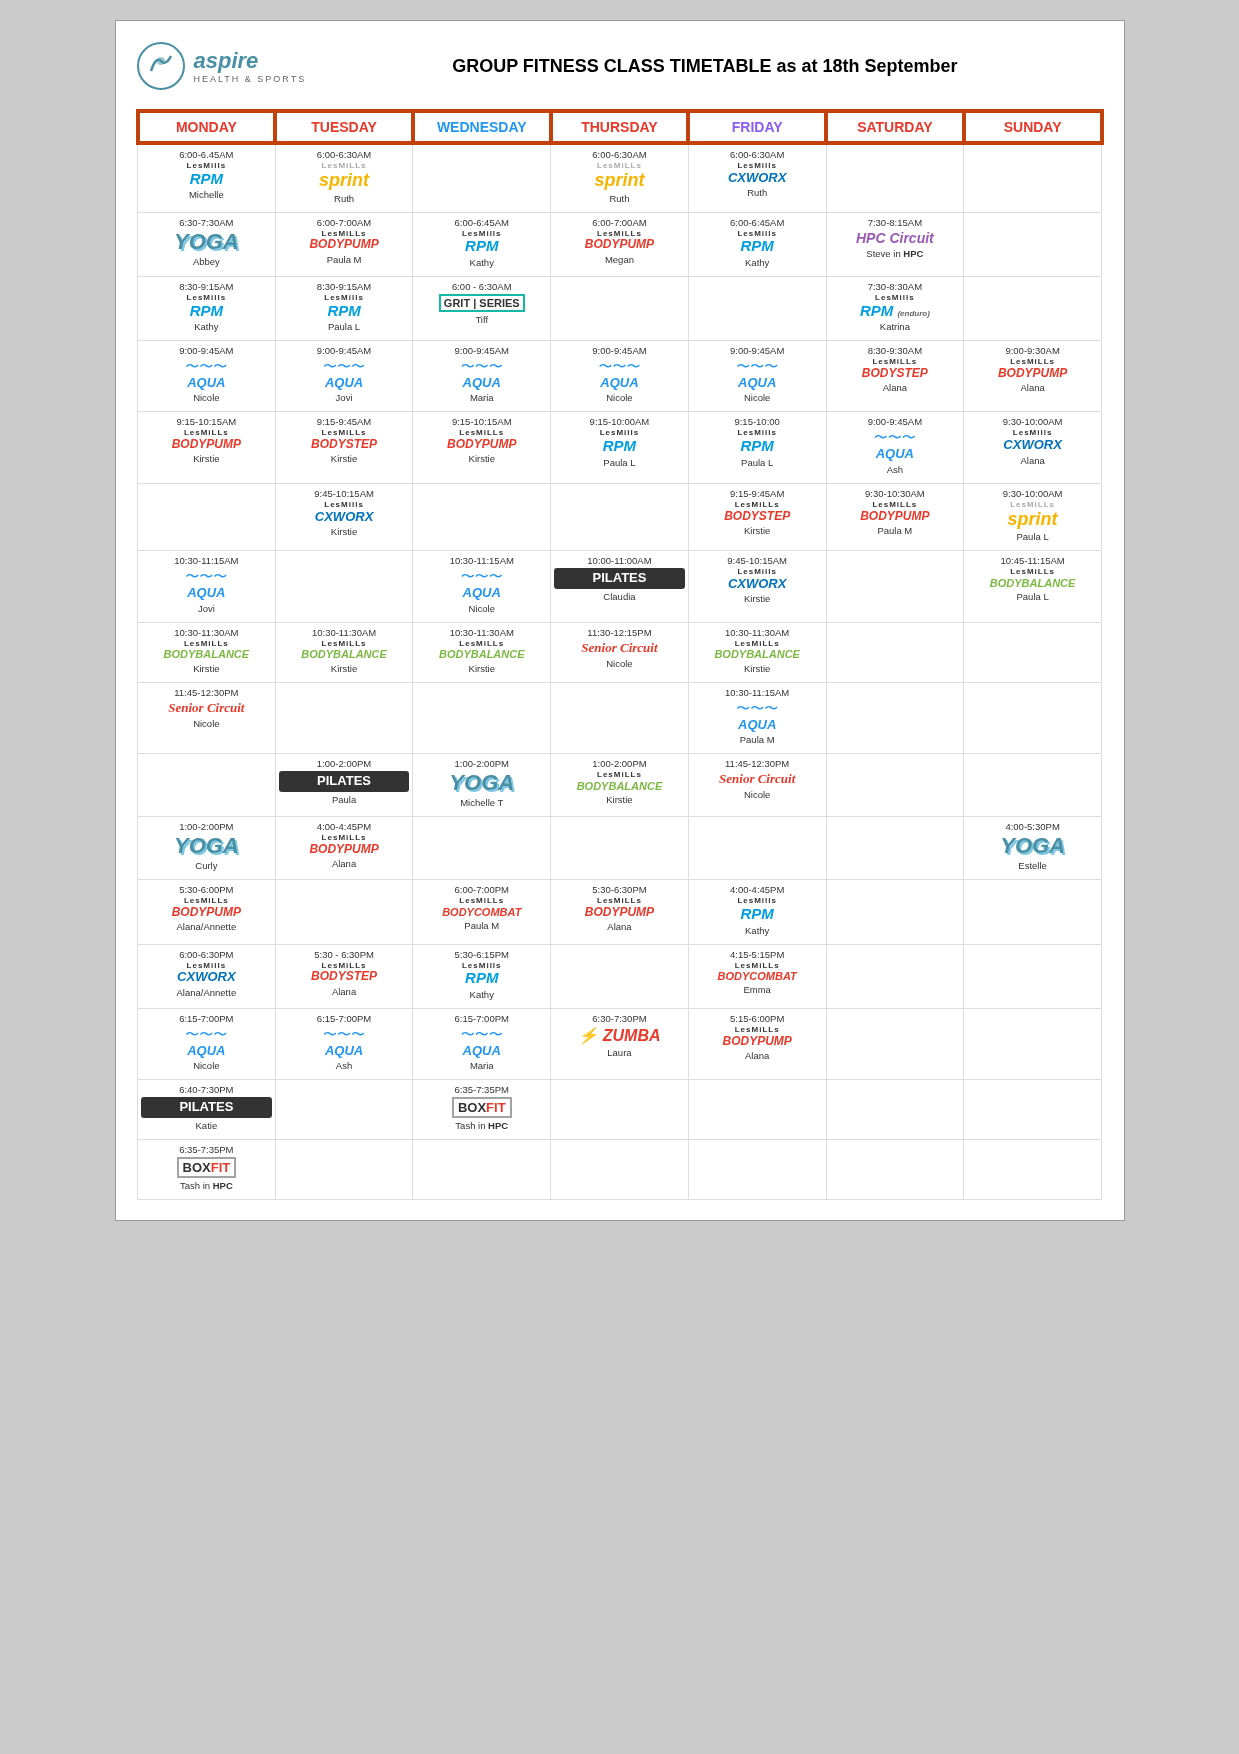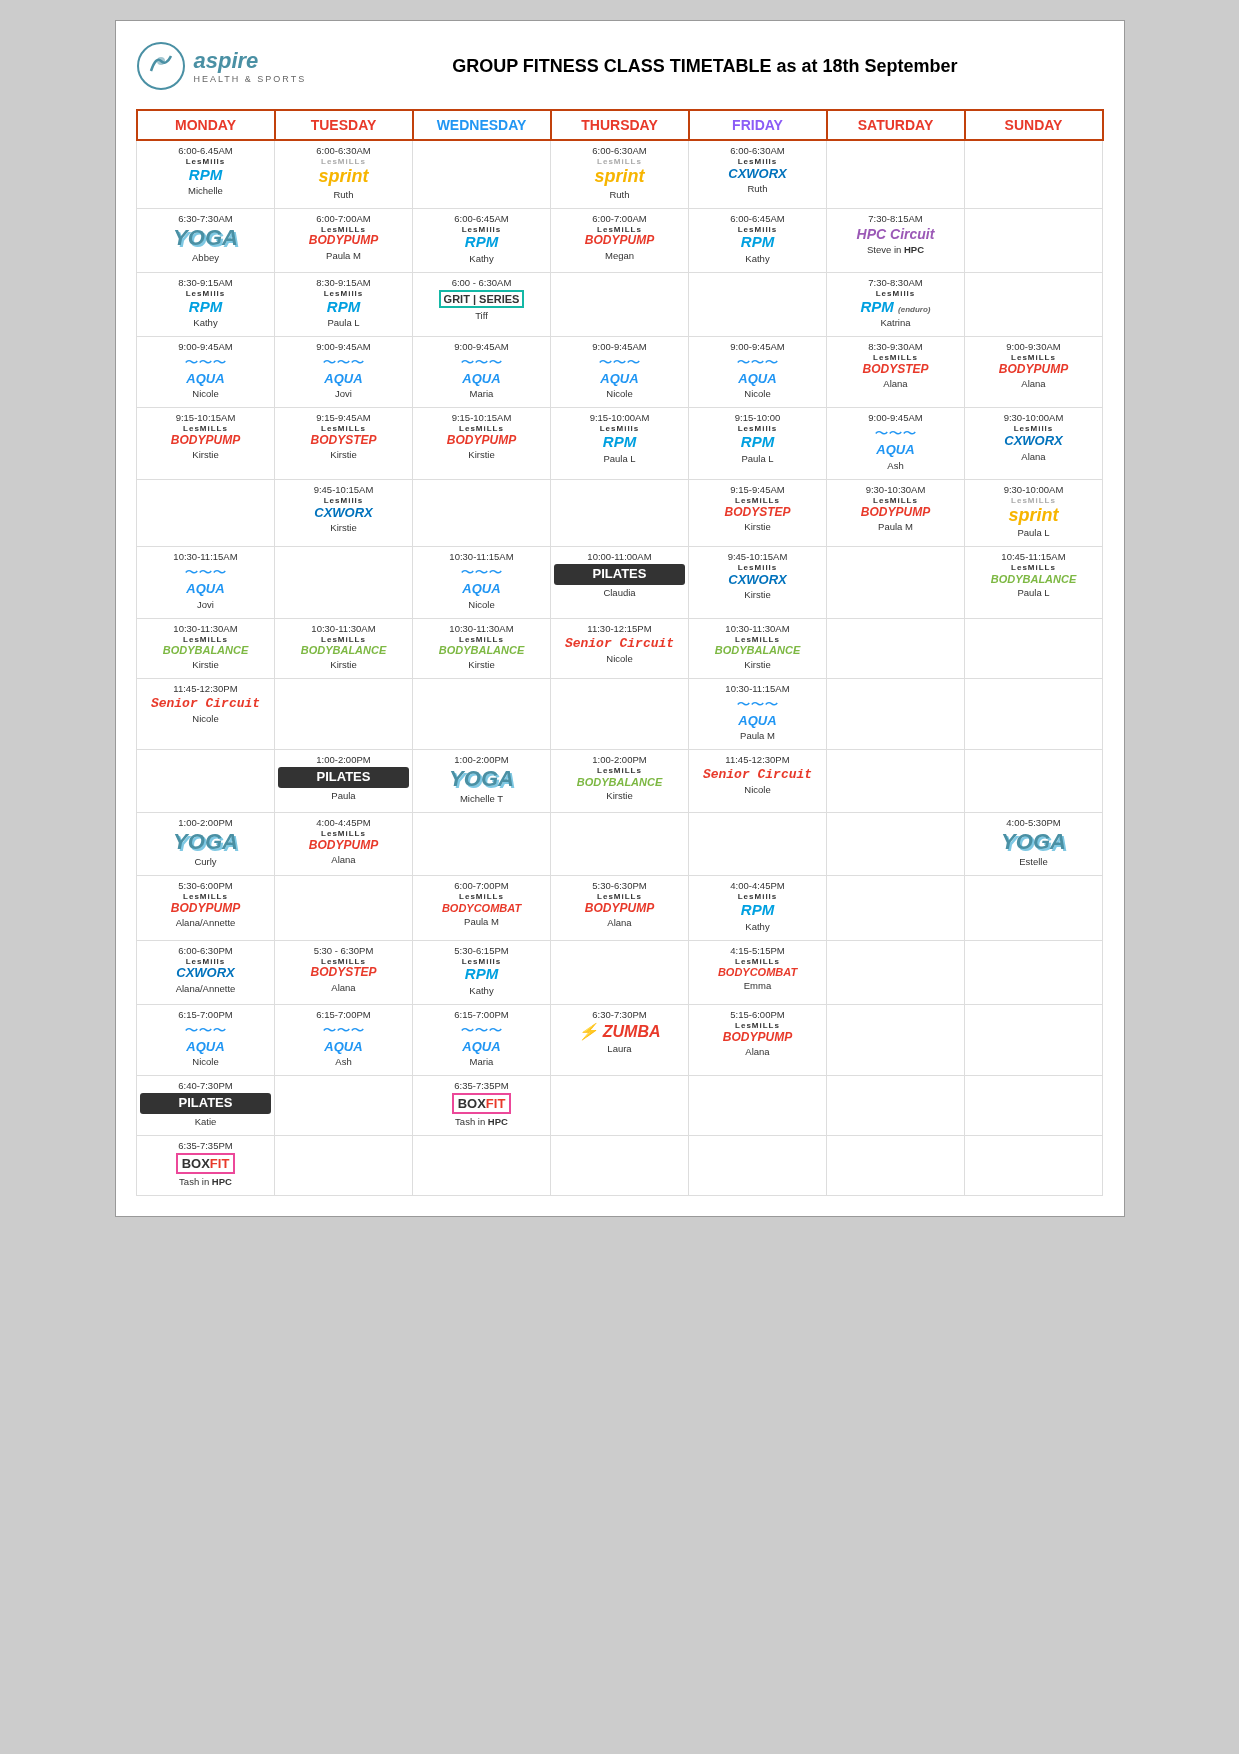--- a/index.html
+++ b/index.html
@@ -58,21 +58,21 @@
       width: 100%;
       border-collapse: collapse;
       table-layout: fixed;
     }
     th {
       background: white;
       padding: 6px 2px;
       text-align: center;
       font-size: 14px;
       font-weight: bold;
-      border: 2px solid #c2410c;
+      border: 4px solid #c2410c;
     }
     th.mon { color: #e8392a; }
     th.tue { color: #e8392a; }
     th.wed { color: #2196f3; }
     th.thu { color: #e8392a; }
     th.fri { color: #8b5cf6; }
     th.sat { color: #e8392a; }
     th.sun { color: #e8392a; }
     td {
       border: 1px solid #ddd;
@@ -283,31 +283,31 @@
       color: #e8392a;
       font-family: Arial Black, sans-serif;
       display: block;
     }
     .boxfit-logo {
       font-size: 13px;
       font-weight: 900;
       color: #333;
       font-family: Arial Black, sans-serif;
       display: block;
-      border: 2px solid #ec4899;
+      border: 2px solid #a3a3a3;
       padding: 1px 4px;
       display: inline-block;
     }
     .boxfit-logo span { color: #e8392a; }
     .senior-circuit {
       font-size: 13px;
       font-weight: 900;
       font-style: italic;
       color: #e8392a;
-      font-family: Liberation Mono, monospace;
+      font-family: Liberation Serif, serif;
       display: block;
     }
     .hpc-circuit {
       font-size: 14px;
       font-weight: 900;
       font-style: italic;
       color: #9b59b6;
       font-family: Arial Black, sans-serif;
       display: block;
     }

